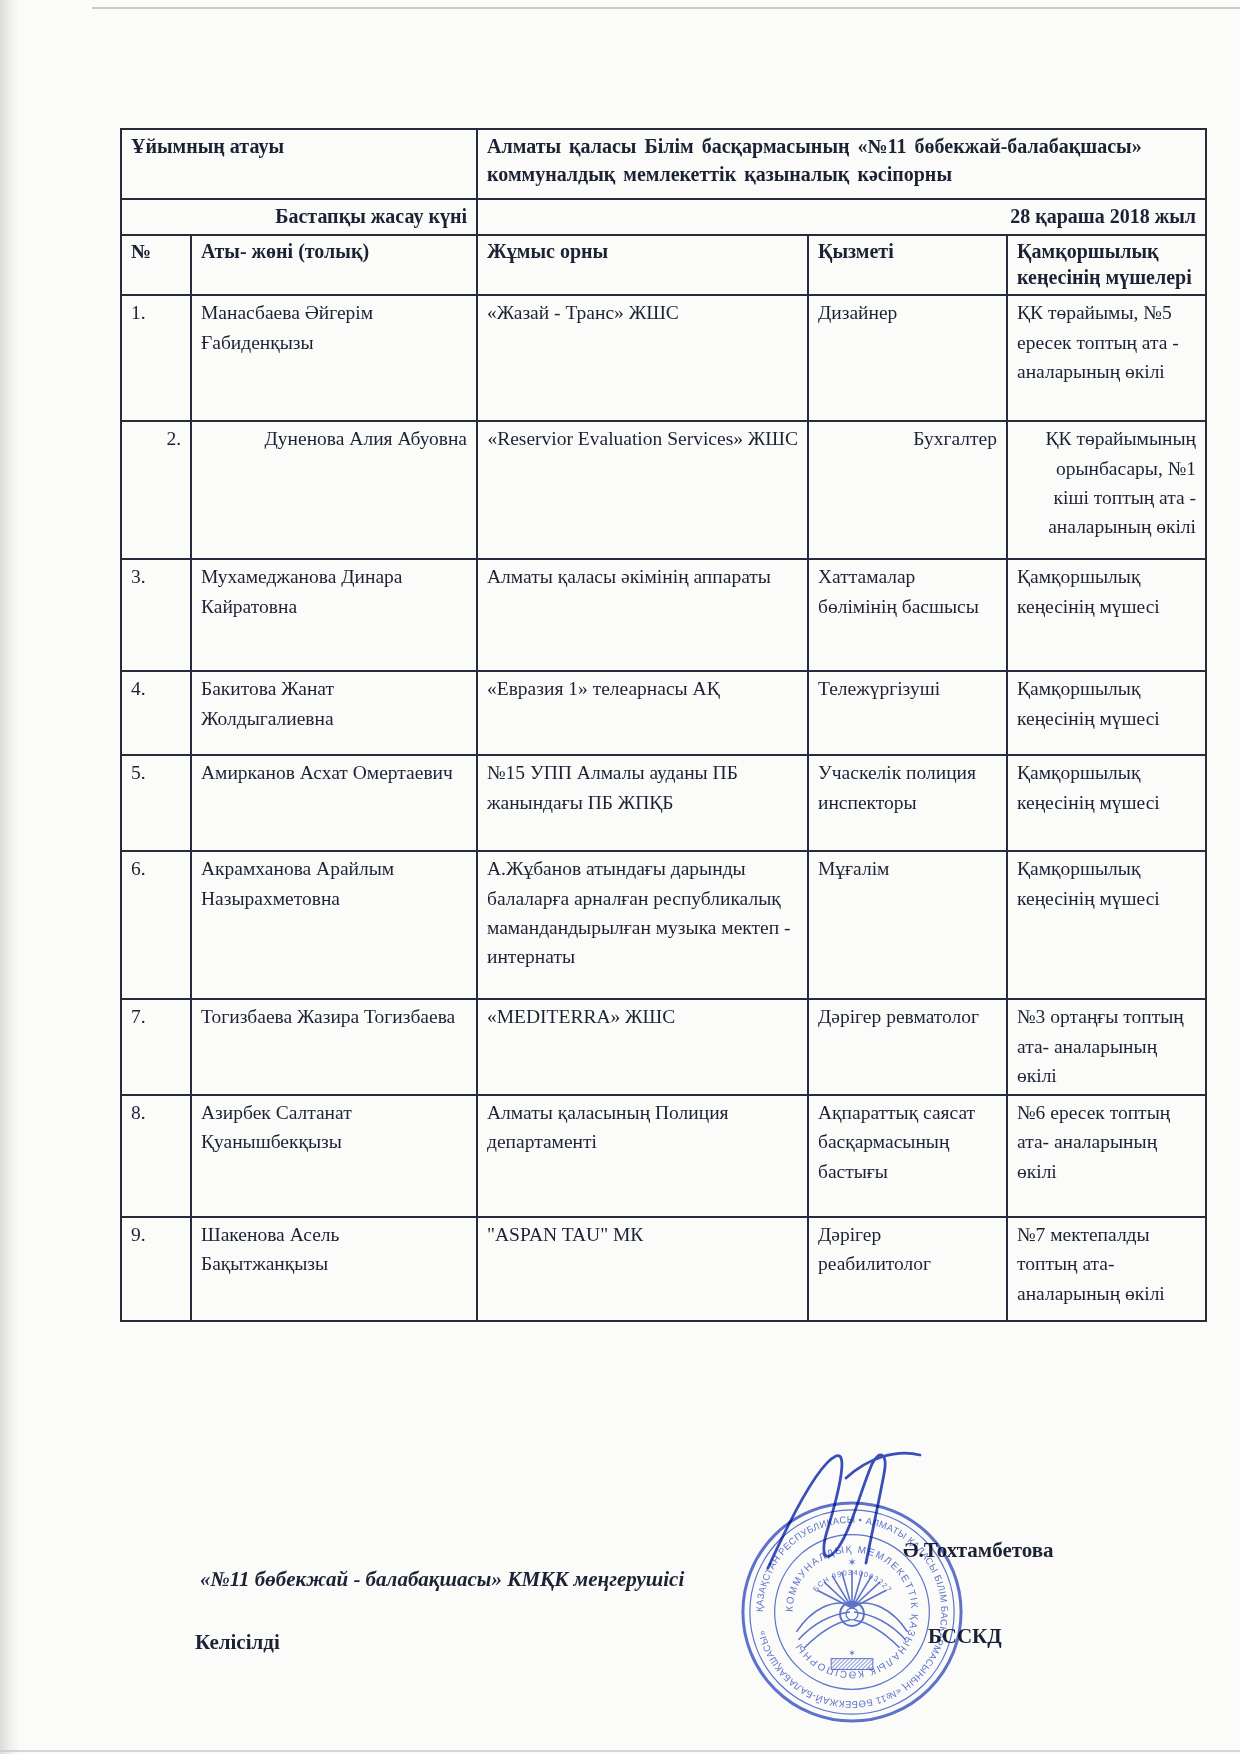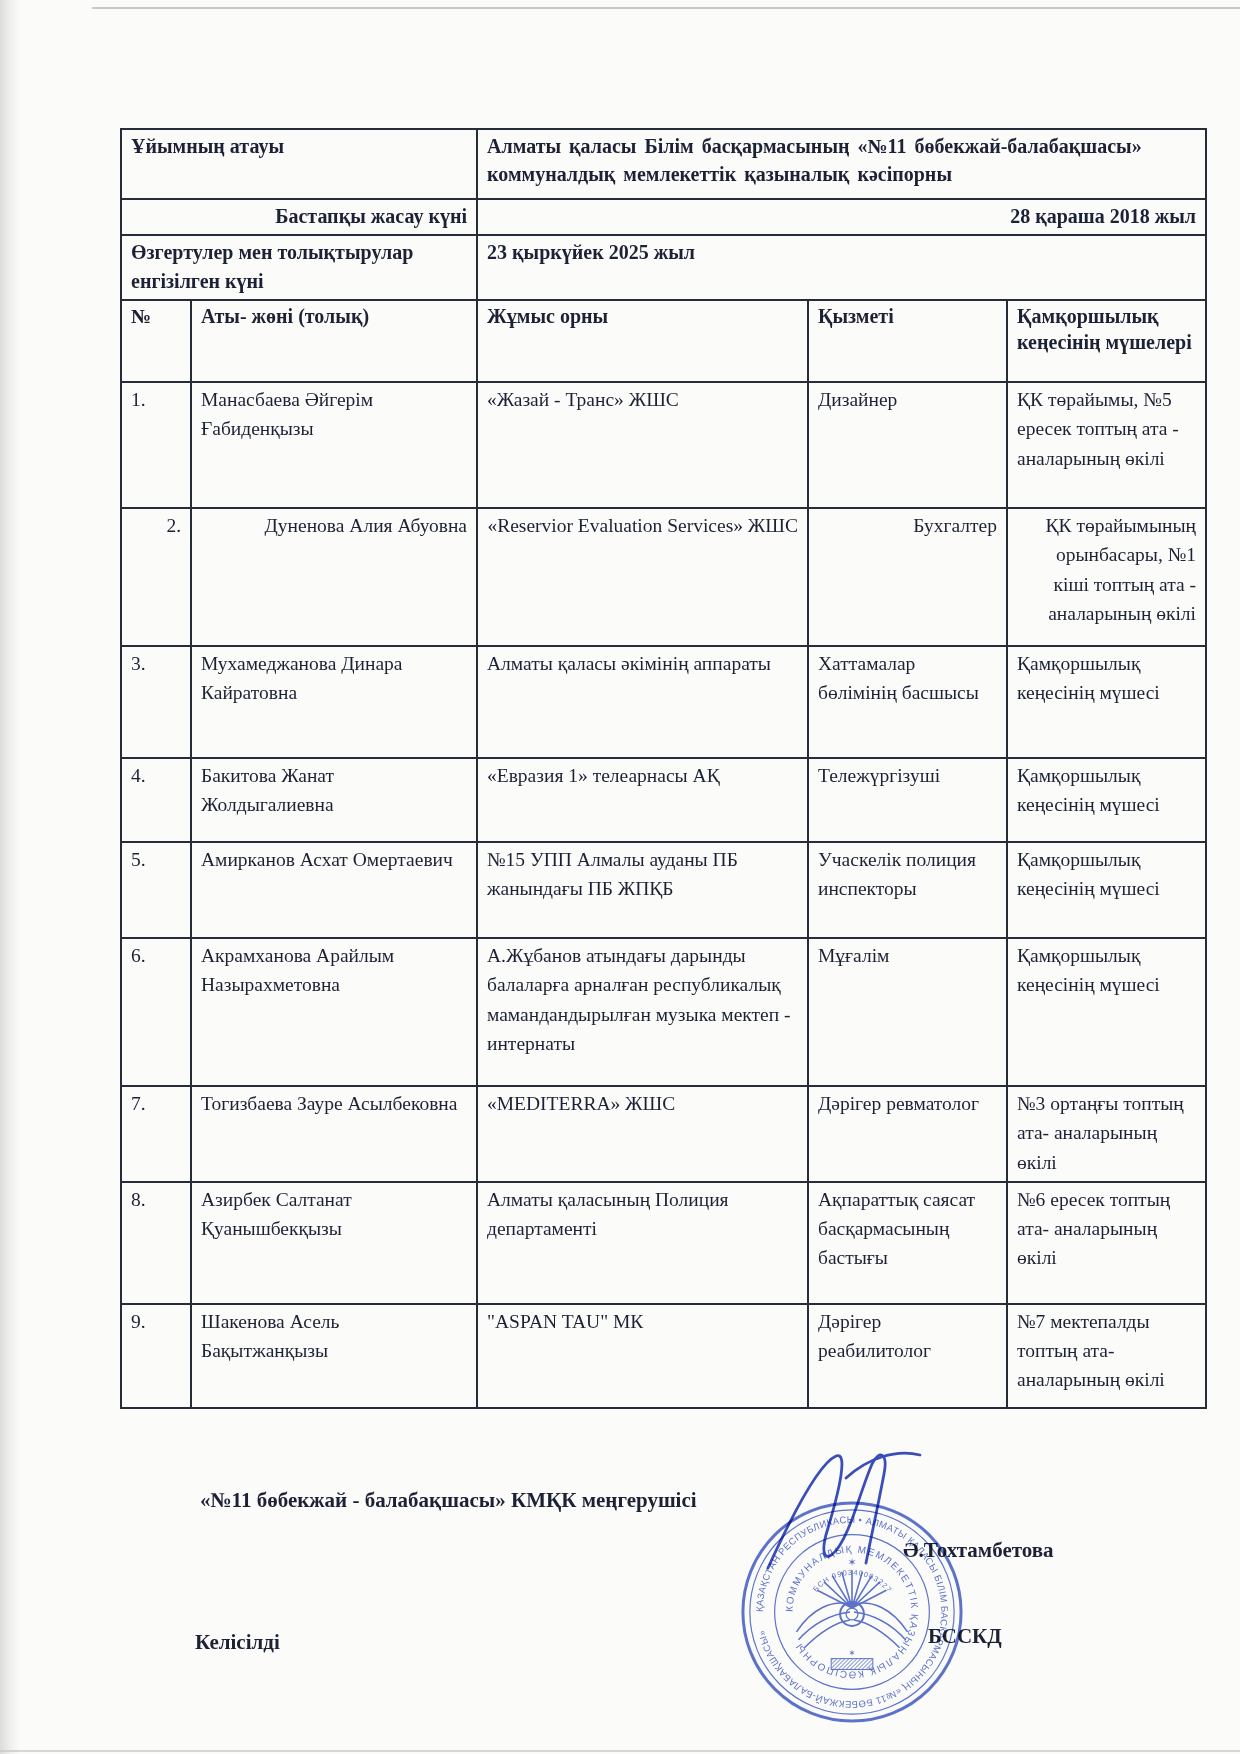--- a/index.html
+++ b/index.html
@@ -29,21 +29,21 @@
   tbody.rows tr:nth-child(3) td{height:104px;}
   tbody.rows tr:nth-child(4) td{height:76px;}
   tbody.rows tr:nth-child(5) td{height:88px;}
   tbody.rows tr:nth-child(6) td{height:140px;}
   tbody.rows tr:nth-child(7) td{height:84px;}
   tbody.rows tr:nth-child(8) td{height:114px;}
   tbody.rows tr:nth-child(9) td{height:96px;}
   tbody.rows tr:nth-child(10) td{height:94px;}
 
   .f-label{position:absolute;font-weight:bold;font-size:21px;white-space:nowrap;}
-  .manager-label{left:200px;top:1488px;}
+  .manager-label{left:200px;top:1567px;font-style:italic;}
   .manager-name{left:903px;top:1538px;}
   .agreed-label{left:195px;top:1630px;}
   .agreed-value{left:928px;top:1624px;}
 
   .stamp{position:absolute;left:733px;top:1493px;width:238px;height:238px;
          mix-blend-mode:multiply;opacity:.92;}
   .signature{position:absolute;left:748px;top:1446px;width:190px;height:135px;
          mix-blend-mode:multiply;opacity:.95;}
 </style>
 </head>
@@ -63,24 +63,20 @@
         <col style="width:199px">
     </colgroup>
     <tbody>
       <tr class="info">
         <td colspan="2">Ұйымның атауы</td>
         <td colspan="3" class="val">Алматы қаласы Білім басқармасының «№11 бөбекжай-балабақшасы» коммуналдық мемлекеттік қазыналық кәсіпорны</td>
       </tr>
       <tr class="info">
         <td colspan="2">Бастапқы жасау күні</td>
         <td colspan="3">28 қараша 2018 жыл</td>
-      </tr>
-      <tr class="info">
-        <td colspan="2">Өзгертулер мен толықтырулар енгізілген күні</td>
-        <td colspan="3">23 қыркүйек 2025 жыл</td>
       </tr>
       <tr class="head">
         <th>№</th>
         <th>Аты- жөні (толық)</th>
         <th>Жұмыс орны</th>
         <th>Қызметі</th>
         <th>Қамқоршылық кеңесінің мүшелері</th>
       </tr>
     </tbody>
     <tbody class="rows">
@@ -121,21 +117,21 @@
       </tr>
       <tr>
         <td class="num">6.</td>
         <td>Акрамханова Арайлым Назырахметовна</td>
         <td>А.Жұбанов атындағы дарынды балаларға арналған республикалық мамандандырылған музыка мектеп - интернаты</td>
         <td>Мұғалім</td>
         <td>Қамқоршылық кеңесінің мүшесі</td>
       </tr>
       <tr>
         <td class="num">7.</td>
-        <td>Тогизбаева Зауре Асылбековна</td>
+        <td>Тогизбаева Жазира Тогизбаева</td>
         <td>«MEDITERRA» ЖШС</td>
         <td>Дәрігер ревматолог</td>
         <td>№3 ортаңғы топтың ата- аналарының өкілі</td>
       </tr>
       <tr>
         <td class="num">8.</td>
         <td>Азирбек Салтанат Қуанышбекқызы</td>
         <td>Алматы қаласының Полиция департаменті</td>
         <td>Ақпараттық саясат басқармасының бастығы</td>
         <td>№6 ересек топтың ата- аналарының өкілі</td>

